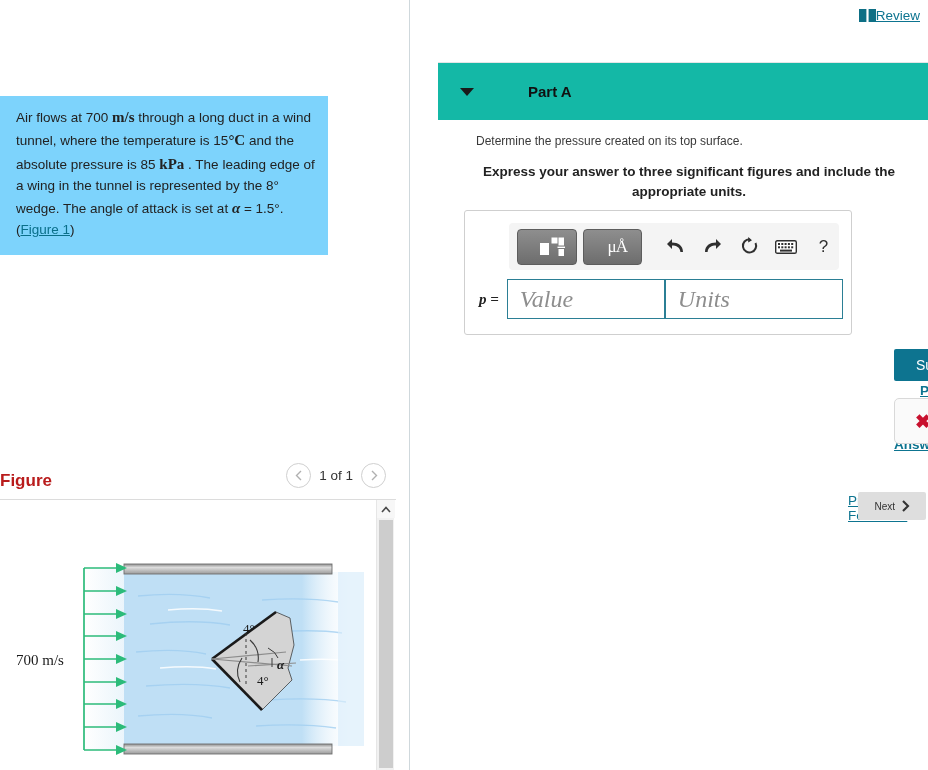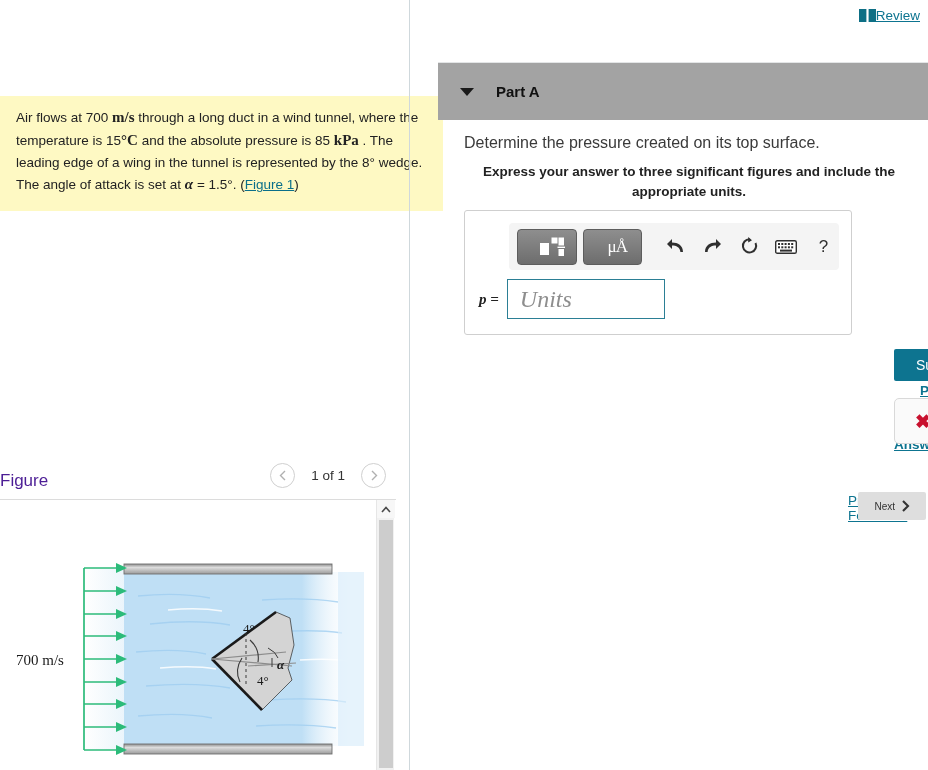--- a/index.html
+++ b/index.html
@@ -12,36 +12,36 @@
   }
   .page { position: relative; width: 928px; height: 770px; }
 
   
   .left-col { position: absolute; left: 0; top: 0; width: 409px; height: 770px; }
   .divider  { position: absolute; left: 409px; top: 0; width: 1px; height: 770px; background: #cfd8dc; }
   .right-col{ position: absolute; left: 410px; top: 0; width: 518px; height: 770px; }
 
   
   .problem-box {
-    position: absolute; left: 0; top: 96px; width: 443px;
-    background: #fef9c3;
+    position: absolute; left: 0; top: 96px; width: 328px;
+    background: #7dd3fc;
     padding: 10px 4px 14px 16px;
     font-size: 13.5px; color: #222; line-height: 1.55;
   }
   .problem-box .sym { font-family: "Liberation Serif", serif; font-weight: bold; font-size: 15px; }
   .problem-box .symi { font-family: "Liberation Serif", serif; font-weight: bold; font-style: italic; font-size: 15px; }
   .problem-box a { color: #0a6f8a; text-decoration: underline; }
 
   
   .figure-head {
     position: absolute; left: 0; top: 463px; width: 396px; height: 36px;
     display: flex; align-items: center;
   }
-  .figure-title { font-size: 17px; font-weight: normal; color: #4c1d95; }
-  .fig-pager { position: absolute; right: 10px; top: 0; display: flex; align-items: center; gap: 16px; }
+  .figure-title { font-size: 17px; font-weight: bold; color: #b91c1c; }
+  .fig-pager { position: absolute; right: 10px; top: 0; display: flex; align-items: center; gap: 8px; }
   .circ-btn {
     width: 25px; height: 25px; border-radius: 50%;
     border: 1px solid #d0d0d0; background: #fff;
     display: flex; align-items: center; justify-content: center;
     color: #b0b0b0; font-size: 13px; cursor: pointer;
   }
   .pager-label { font-size: 13.5px; color: #333; }
 
   .figure-hr { position: absolute; left: 0; top: 499px; width: 396px; height: 1px; background: #dcdcdc; }
 
@@ -66,31 +66,31 @@
 
   
   .review-row {
     position: absolute; right: 8px; top: 8px;
     display: flex; align-items: center; gap: 0;
   }
   .review-link { font-size: 13.5px; color: #0d7490; text-decoration: underline; cursor: pointer; }
 
   .part-header {
     position: absolute; left: 28px; top: 62px; width: 490px; height: 58px;
-    background: #a3a3a3; border-top: 1px solid #e3e5e6;
-    display: flex; align-items: center; padding-left: 22px;
+    background: #14b8a6; border-top: 1px solid #e3e5e6;
+    display: flex; align-items: center; padding-left: 22px; gap: 32px;
   }
   .caret-down {
     width: 0; height: 0;
     border-left: 7px solid transparent; border-right: 7px solid transparent;
     border-top: 8px solid #1a1a1a; margin-right: 22px; cursor: pointer;
   }
   .part-title { font-size: 15px; font-weight: bold; color: #111; }
 
-  .q-text { position: absolute; left: 54px; top: 134px; font-size: 16px; color: #3a3a3a; }
+  .q-text { position: absolute; left: 66px; top: 134px; font-size: 12px; color: #3a3a3a; }
   .q-instr {
     position: absolute; left: 54px; top: 162px; width: 450px;
     font-size: 13.5px; font-weight: bold; color: #222; line-height: 1.45; text-align: center;
   }
 
   
   .answer-box {
     position: absolute; left: 54px; top: 210px; width: 388px; height: 125px;
     border: 1px solid #cfcfcf; border-radius: 3px; background: #fff;
   }
@@ -119,21 +119,21 @@
     font-family: "Liberation Serif", serif; font-style: italic; font-weight: bold;
     font-size: 15px; color: #222; margin-right: 8px; white-space: nowrap;
   }
   .ans-field {
     height: 40px; border: 1px solid #2b7f95; background: #fff;
     display: flex; align-items: center; padding-left: 12px;
     font-family: "Liberation Serif", serif; font-style: italic;
     font-size: 24px; color: #8e8e8e; cursor: text;
   }
   .ans-value { width: 158px; }
-  .ans-units { width: 158px; border-left: 1px solid #2b7f95; }
+  .ans-units { width: 178px; border-left: 1px solid #2b7f95; }
 
   
   .submit-row { position: absolute; left: 484px; top: 349px; }
   .submit-btn {
     display: inline-block; background: #0d7490; color: #fff;
     font-size: 14px; padding: 8px 22px; border: none; border-radius: 2px; cursor: pointer;
   }
   .ans-link {
     font-size: 13.5px; color: #0d7490; text-decoration: underline;
     cursor: pointer; margin-left: 26px; font-weight: bold;
@@ -363,20 +363,21 @@
             </g>
           </svg>
         </div>
         <div class="tb-icon-btn">
           <span>?</span>
         </div>
       </div>
 
       <div class="ans-fieldrow">
         <span class="p-eq">p =</span>
+        <div class="ans-field ans-value">Value</div>
         <div class="ans-field ans-units">Units</div>
       </div>
     </div>
 
     <div class="submit-row">
       <button class="submit-btn">Submit</button>
       <span class="ans-link">Previous Answers</span>
       <span class="ans-link">Request Answer</span>
     </div>
 

